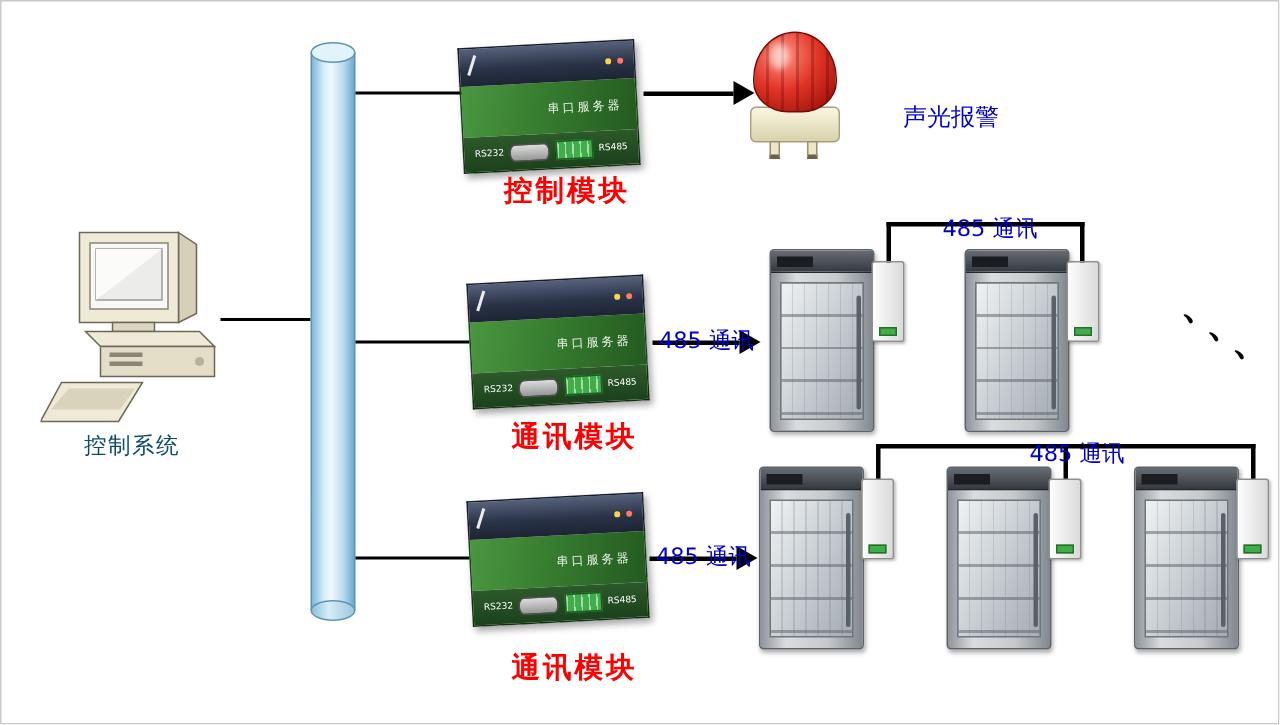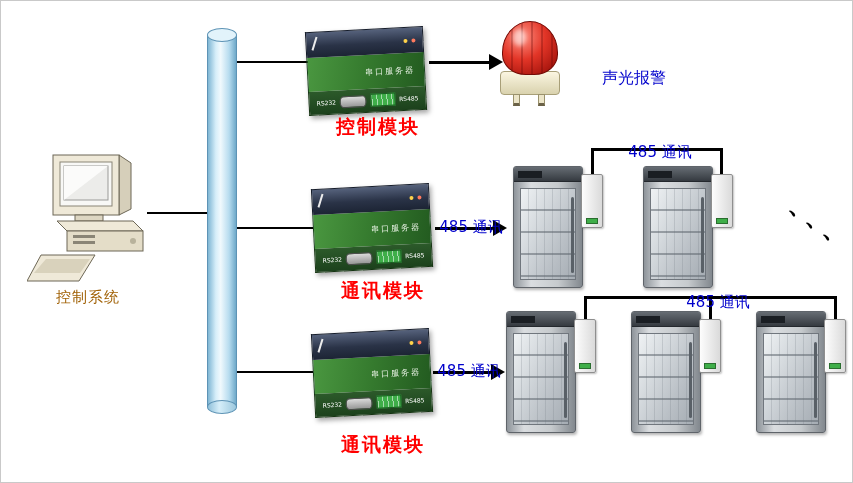--- a/index.html
+++ b/index.html
@@ -3,21 +3,21 @@
 <meta charset="utf-8">
 <style>
   * { margin:0; padding:0; box-sizing:border-box; }
   html,body { background:#fff; font-family:"DejaVu Sans","Liberation Sans",sans-serif; }
   .canvas { position:relative; width:853px; height:483px; background:#fff; border:1px solid #c9c9c9; overflow:hidden; }
   .abs { position:absolute; }
 
   
   .label-red  { color:var(--label-red,#ff0000); font-weight:bold; font-size:19px; text-align:center; letter-spacing:2px; }
   .label-blue { color:var(--label-blue,#0000cc); font-size:15px; text-align:center; white-space:nowrap;margin-top:16px; }
-  .label-black{ color:#a16207; font-size:15px; text-align:center; letter-spacing:1px; }
+  .label-black{ color:#0c4a6e; font-size:15px; text-align:center; letter-spacing:1px; }
 
   
   .hline { position:absolute; background:var(--line,#000); height:2px; }
   .hline3 { position:absolute; background:var(--line,#000); height:3px; }
   .vline3 { position:absolute; background:var(--line,#000); width:3px; }
   .arrow-head { position:absolute; width:0; height:0;
     border-top:8px solid transparent; border-bottom:8px solid transparent;
     border-left:14px solid var(--line,#000); }
 
   

